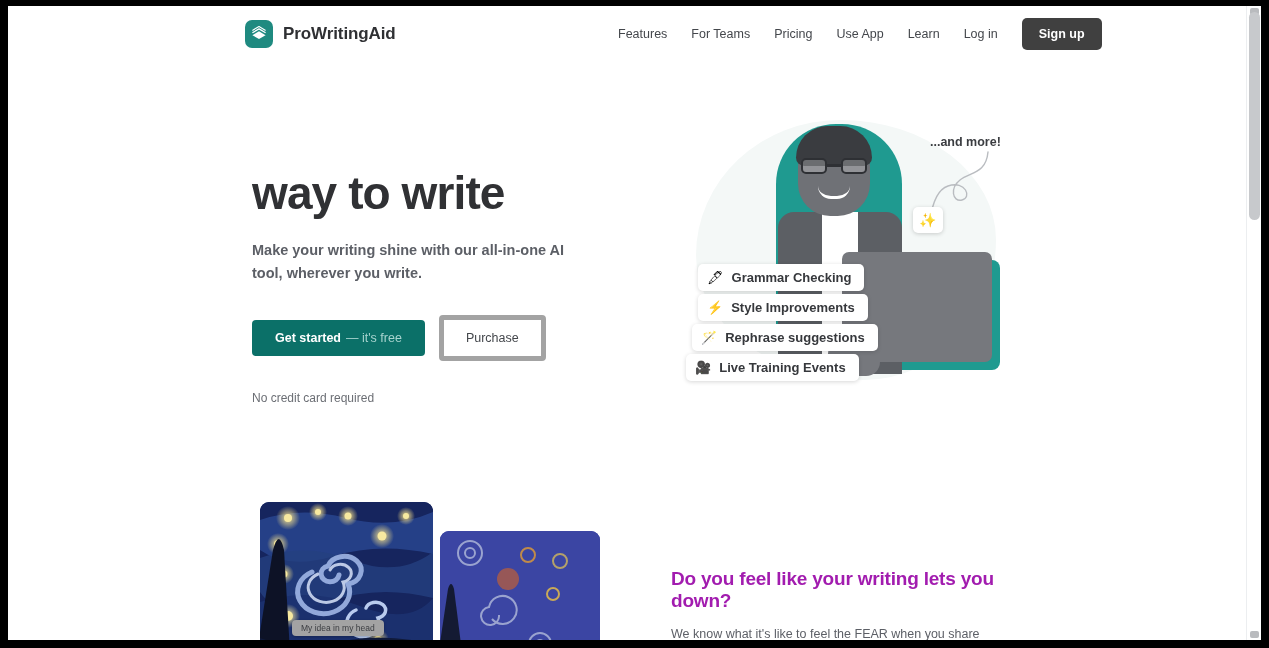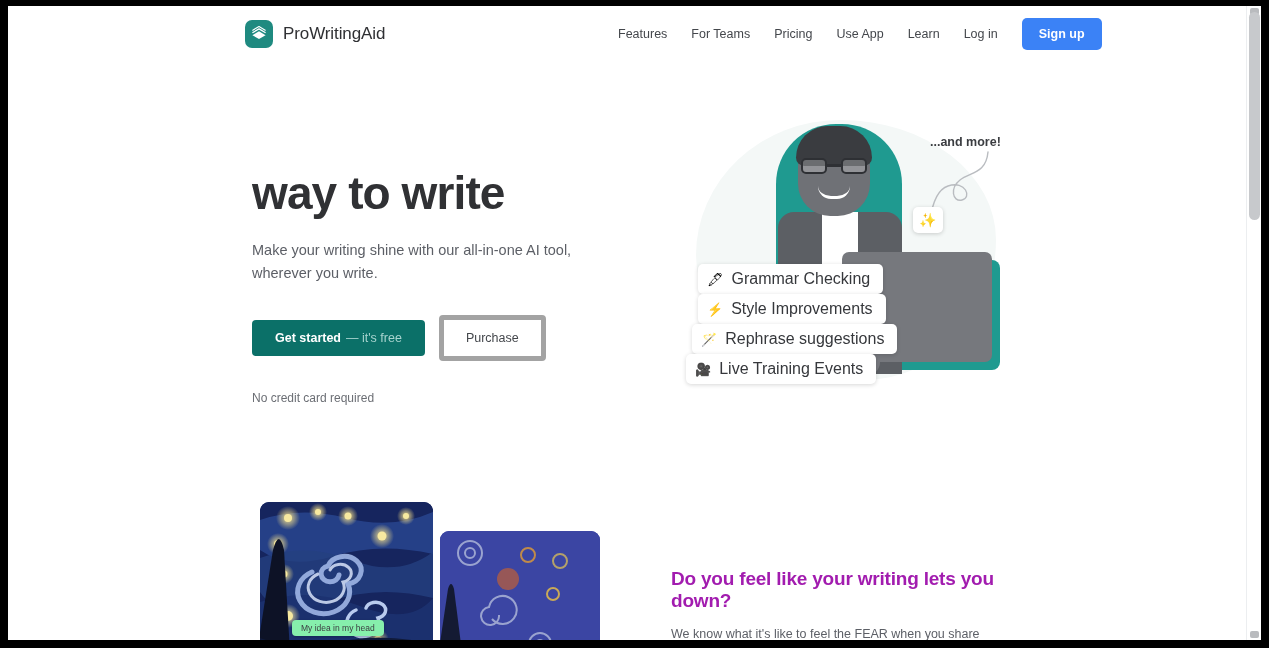--- a/index.html
+++ b/index.html
@@ -76,41 +76,41 @@
     cursor: pointer;
   }
   .brand-mark {
     width: 28px; height: 28px;
     border-radius: 7px;
     background: #1f8a80;
     display: flex; align-items: center; justify-content: center;
   }
   .brand-name {
     font-size: 17px;
-    font-weight: normal;
+    font-weight: bold;
     color: #2f3033;
     letter-spacing: -0.1px;
   }
   .nav {
     position: absolute;
     left: 598px;
     display: flex;
     align-items: center;
     gap: 0px;
   }
   .nav-link {
     font-size: 12.5px;
     color: #44474c;
     padding: 6px 12px;
     cursor: pointer;
     white-space: nowrap;
   }
   .btn-signup {
     margin-left: 12px;
-    background: #3b82f6;
+    background: #404040;
     color: #ffffff;
     font-size: 12.5px;
     font-weight: bold;
     border: none;
     border-radius: 5px;
     padding: 9px 17px;
     cursor: pointer;
     font-family: "Liberation Sans", sans-serif;
   }
 
@@ -131,20 +131,21 @@
     font-weight: bold;
     color: #303134;
     letter-spacing: -0.9px;
   }
   .hero-sub {
     margin-top: 18px;
     font-size: 14.5px;
     line-height: 23px;
     color: #5c5f66;
     width: 330px;
+    font-weight: bold;
   }
   .hero-cta {
     margin-top: 30px;
     display: flex;
     align-items: center;
     gap: 14px;
   }
   .btn-get-started {
     background: #0b7068;
     border: none;
@@ -285,23 +286,23 @@
     align-items: center;
     gap: 8px;
     background: #ffffff;
     border-radius: 5px;
     padding: 6px 13px 6px 9px;
     box-shadow: 0 1px 4px rgba(0,0,0,0.16);
     white-space: nowrap;
   }
   .feature-chip .chip-icon { font-size: 13px; line-height: 1; }
   .feature-chip .chip-label {
-    font-size: 16px;
+    font-size: 13px;
     color: #36383c;
-    font-weight: normal;
+    font-weight: bold;
   }
   .chip-0 { top: 162px; left: 30px; }
   .chip-1 { top: 192px; left: 30px; }
   .chip-2 { top: 222px; left: 24px; }
   .chip-3 { top: 252px; left: 18px; }
 
   .sparkle-badge {
     position: absolute;
     left: 245px; top: 105px;
     width: 30px; height: 26px;
@@ -348,21 +349,21 @@
     position: absolute;
     left: 188px; top: 29px;
     width: 160px; height: 121px;
     border-radius: 9px;
     background: #3b45a3;
     overflow: hidden;
   }
   .idea-tag {
     position: absolute;
     left: 40px; top: 118px;
-    background: #86efac;
+    background: #a3a3a3;
     border-radius: 4px;
     padding: 3px 9px;
     font-size: 8.5px;
     color: #3a3c40;
     box-shadow: 0 1px 3px rgba(0,0,0,0.25);
     white-space: nowrap;
     z-index: 4;
   }
   .sec2-copy {
     position: absolute;

